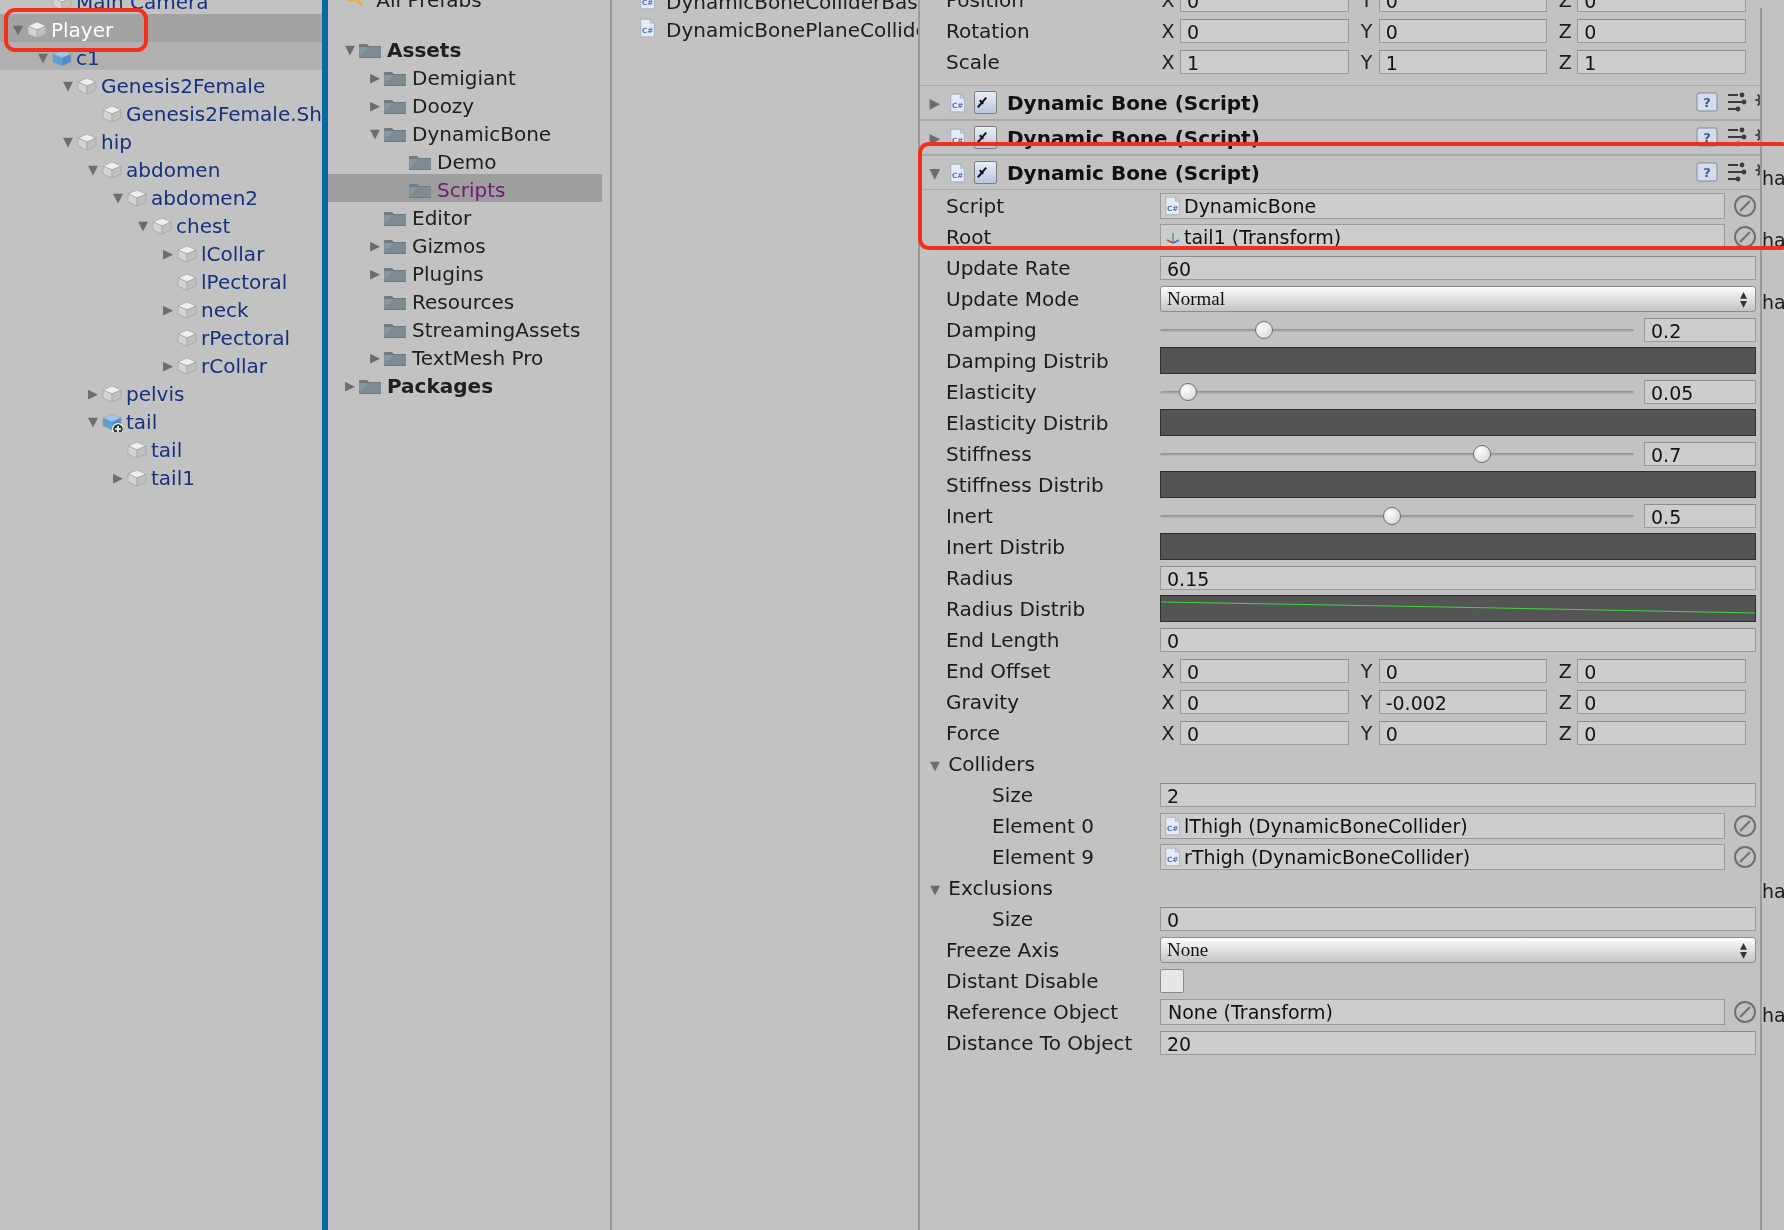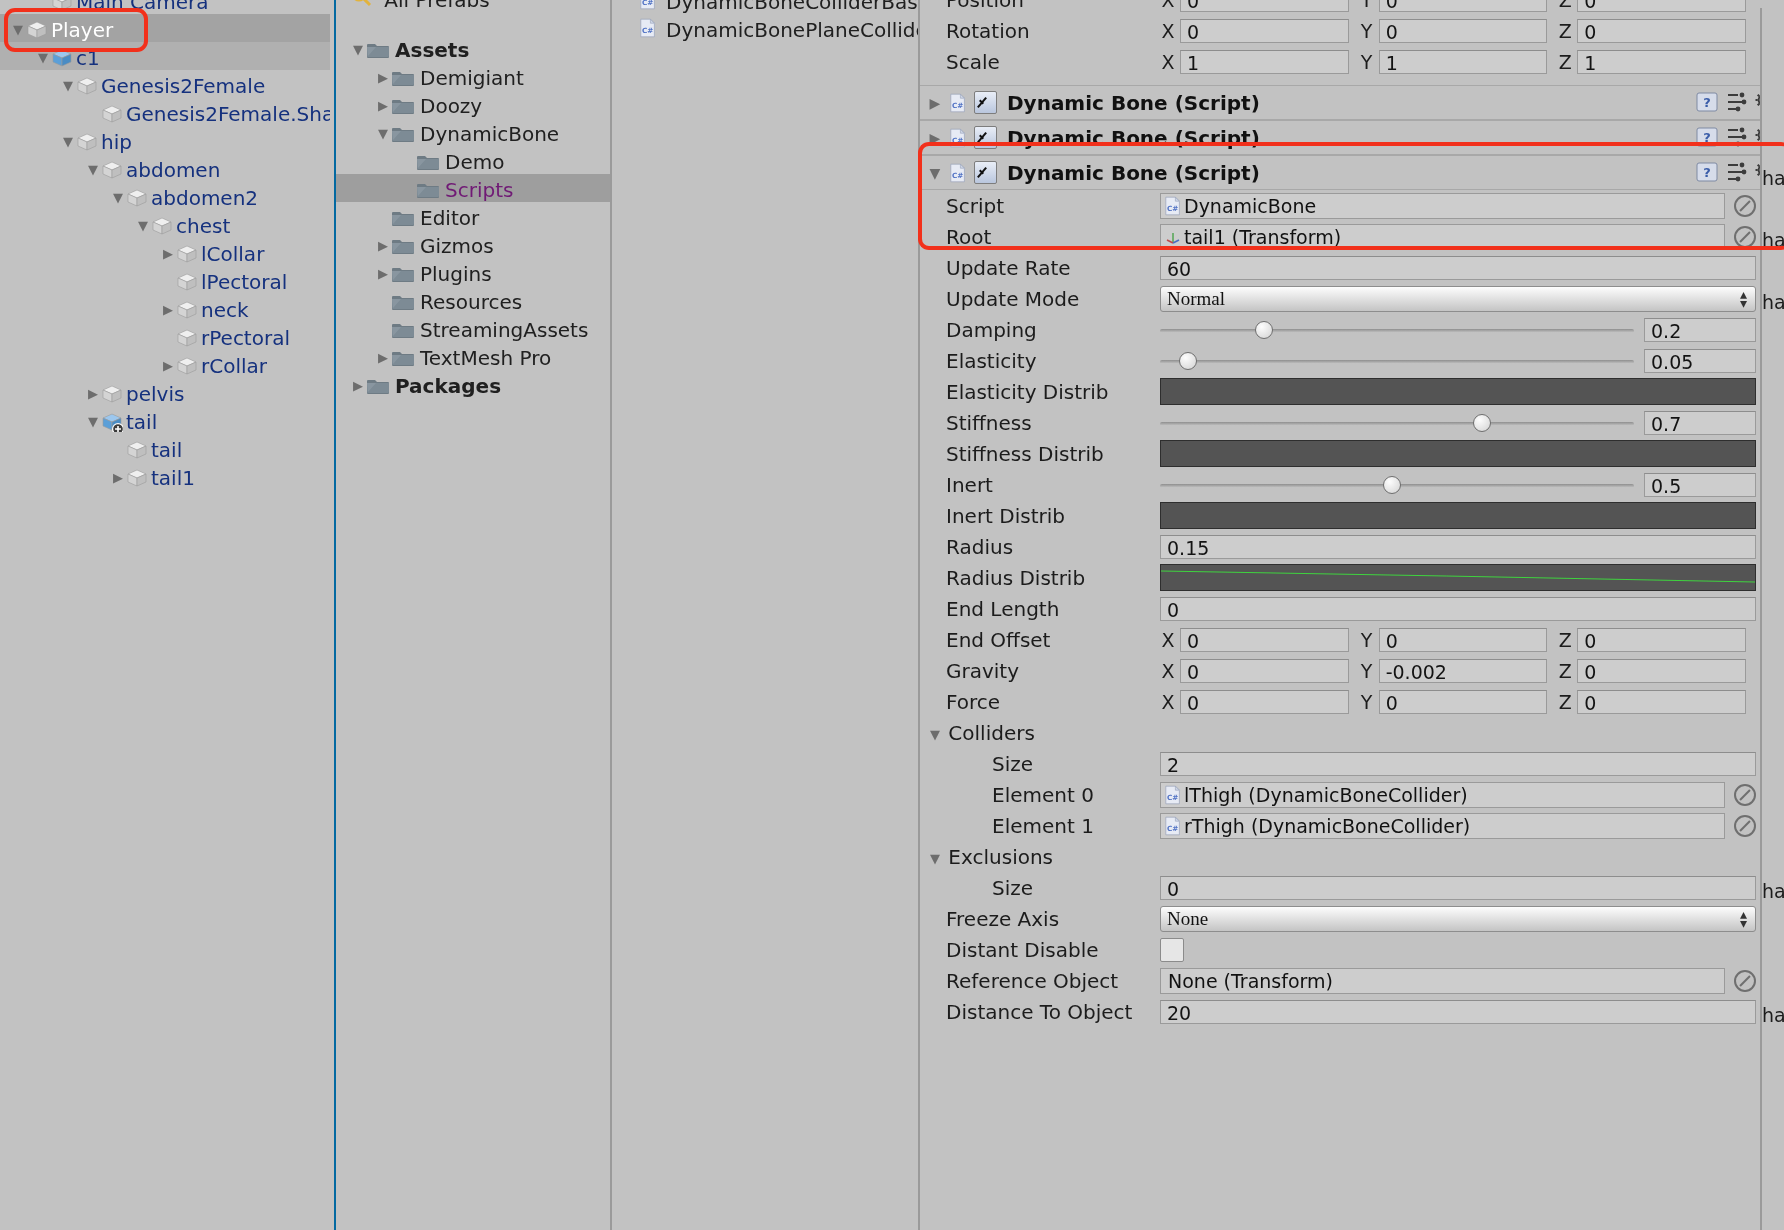--- a/index.html
+++ b/index.html
@@ -17,21 +17,21 @@
          font-size:20px;color:#15317e;padding-left:4px;overflow:hidden;}
   .h-row.sel-dark{background:#a3a3a3;}
   .h-row.sel-mid{background:#b0b0b0;}
   .h-row.white{color:#ffffff;}
   .tri{display:inline-block;width:16px;text-align:center;color:#6d6d6d;font-size:13px;vertical-align:middle;}
   .tri.empty{color:transparent;}
   .cube{display:inline-block;width:22px;height:19px;vertical-align:middle;margin-right:3px;position:relative;top:-1px;}
   .lbl{vertical-align:middle;}
 
   
-  #project{left:334px;width:274px;border-left:2px solid #0369a1;}
+  #project{left:322px;width:274px;border-left:6px solid #0369a1;}
   #projectlist{left:610px;width:306px;border-left:2px solid #9a9a9a;}
   .p-row{position:relative;height:28px;line-height:28px;white-space:nowrap;font-size:20px;color:#202020;overflow:hidden;}
   .p-row.sel{background:#9e9e9e;color:#701a75;}
   .p-row.bold{font-weight:bold;}
   .folder{display:inline-block;width:24px;height:18px;vertical-align:middle;margin-right:5px;position:relative;top:-2px;}
   .cs{display:inline-block;width:20px;height:24px;vertical-align:middle;margin-right:6px;position:relative;top:-1px;}
 
   
   #inspector{left:918px;right:0;border-left:2px solid #9a9a9a;background:#c2c2c2;}
   .insp-row{position:relative;height:31px;display:flex;align-items:center;}
@@ -475,20 +475,30 @@
       <div class="name ">Damping</div>
                    <div class="fieldcol">
         <div class="slider">
          <div class="track"></div>
          <div class="knob" style="left:calc(22% - 9px)"></div>
        </div>
        <div class="tfield numbox">0.2</div>
       </div>
     </div>
     <div class="insp-row">
+      <div class="name ">Damping Distrib</div>
+                   <div class="fieldcol">
+        <div class="curve">
+         <svg viewBox="0 0 100 25" preserveAspectRatio="none">
+           <path d="" fill="none" stroke="#3fd43f" stroke-width="1" vector-effect="non-scaling-stroke"></path>
+         </svg>
+       </div>
+      </div>
+    </div>
+    <div class="insp-row">
       <div class="name ">Elasticity</div>
                    <div class="fieldcol">
         <div class="slider">
          <div class="track"></div>
          <div class="knob" style="left:calc(6% - 9px)"></div>
        </div>
        <div class="tfield numbox">0.05</div>
       </div>
     </div>
     <div class="insp-row">
@@ -623,21 +633,21 @@
     <path d="M13 1 v5 h5 Z" fill="#cfd6e6" stroke="#9aa4bb" stroke-width="0.8"></path>
     <text x="9.5" y="18" font-size="9" font-family="DejaVu Sans, sans-serif" font-weight="bold" fill="#4f71c4" text-anchor="middle">C#</text>
             </svg>
           </span>
          <span class="t">lThigh (DynamicBoneCollider)</span>
        </div>
        <span class="circlebtn"></span>
       </div>
     </div>
     <div class="insp-row">
-      <div class="name indent2">Element 1</div>
+      <div class="name indent2">Element 9</div>
                    <div class="fieldcol">
         <div class="objfield" style="flex:1 1 0">
          <span style="display:inline-flex">
             <svg viewBox="0 0 20 24" width="16" height="20">
     <path d="M1 1 h12 l5 5 v17 H1 Z" fill="#e7ebf5" stroke="#9aa4bb" stroke-width="0.9"></path>
     <path d="M13 1 v5 h5 Z" fill="#cfd6e6" stroke="#9aa4bb" stroke-width="0.8"></path>
     <text x="9.5" y="18" font-size="9" font-family="DejaVu Sans, sans-serif" font-weight="bold" fill="#4f71c4" text-anchor="middle">C#</text>
             </svg>
           </span>
          <span class="t">rThigh (DynamicBoneCollider)</span>

